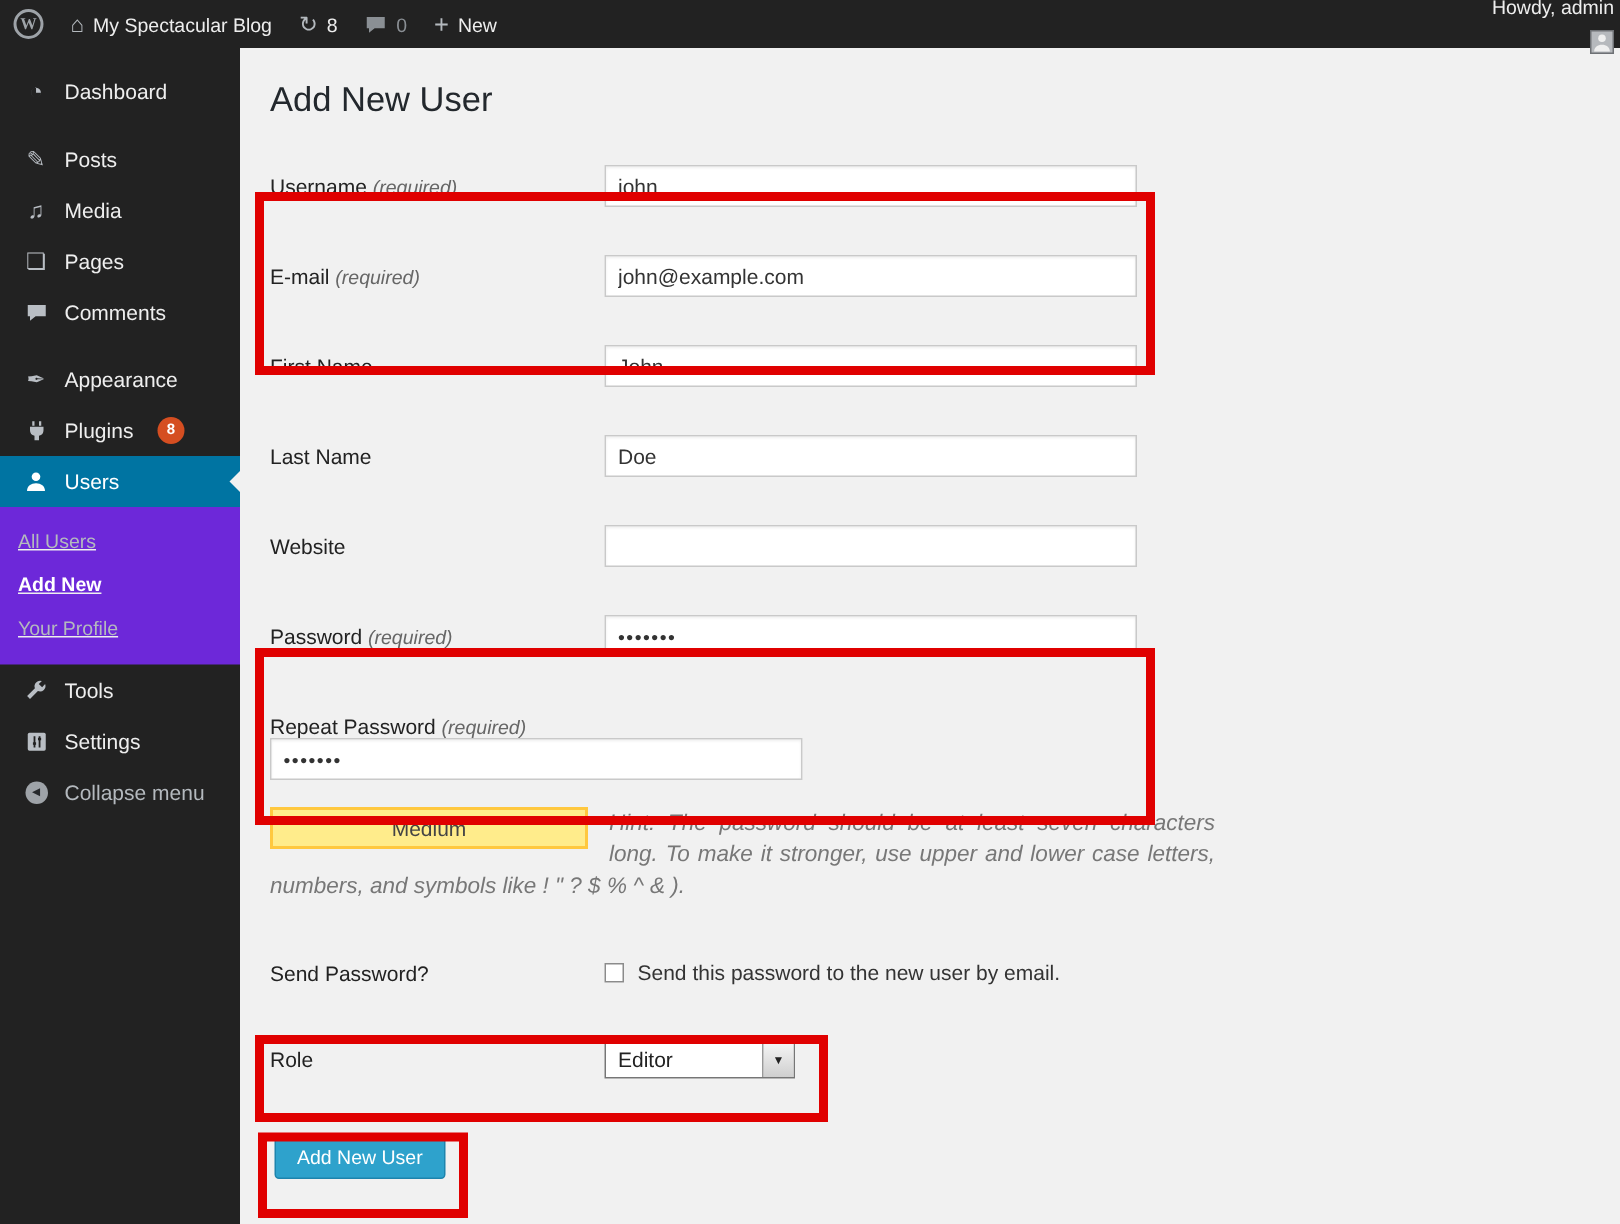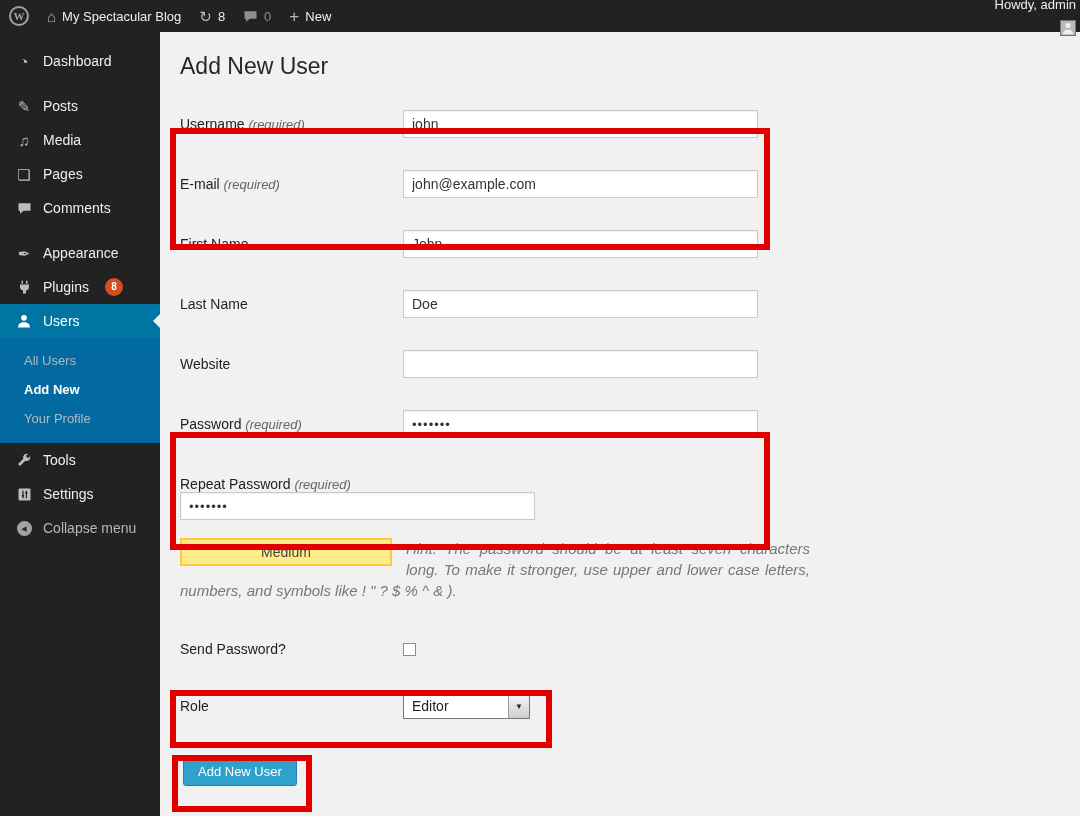--- a/index.html
+++ b/index.html
@@ -48,21 +48,21 @@
     content:""; position:absolute; right:0; top:50%; margin-top:-7px;
     width:0; height:0; border:7px solid transparent; border-right-color:#f1f1f1;
   }
   .menu-item.dim{ color:#b4b9be; }
   .gap{ height:11px; }
   .badge{
     margin-left:7px; background:#d54e21; color:#fff; border-radius:50%;
     min-width:18px; height:18px; line-height:18px; text-align:center;
     font-size:10px; font-weight:bold;
   }
-  .submenu{ background:#0369a1; padding:8px 12px 10px; }
+  .submenu{ background:#6d28d9; padding:8px 0 10px;text-decoration:underline; }
   .submenu-item{ padding:7px 0 7px 12px; color:#b4b9be; font-size:13px; cursor:pointer; }
   .submenu-item.current{ color:#fff; font-weight:bold; }
   .circle-icon{
     width:15px; height:15px; border-radius:50%; background:#9ea3a8; color:#26292c;
     display:flex; align-items:center; justify-content:center; font-size:7px; line-height:1;
   }
 
   
   .content{
     position:absolute; top:32px; left:160px; width:1016px; height:784px;
@@ -316,21 +316,21 @@
       <div class="th"></div>
       <div class="strength-field">
         <div class="strength-box">Medium</div>
         <p class="hint">Hint: The password should be at least seven characters long. To make it stronger, use upper and lower case letters, numbers, and symbols like ! " ? $ % ^ &amp; ).</p>
       </div>
     </div>
 
     <div class="row send-row">
       <div class="th">Send Password?</div>
       <div>
-        <span class="checkbox"></span>
+        <span class="checkbox"></span><span class="cb-label">Send this password to the new user by email.</span>
       </div>
     </div>
 
     <div class="row role-row">
       <div class="th">Role</div>
       <div class="select">
         <span class="select-value">Editor</span>
         <span class="select-btn">▼</span>
       </div>
     </div>

